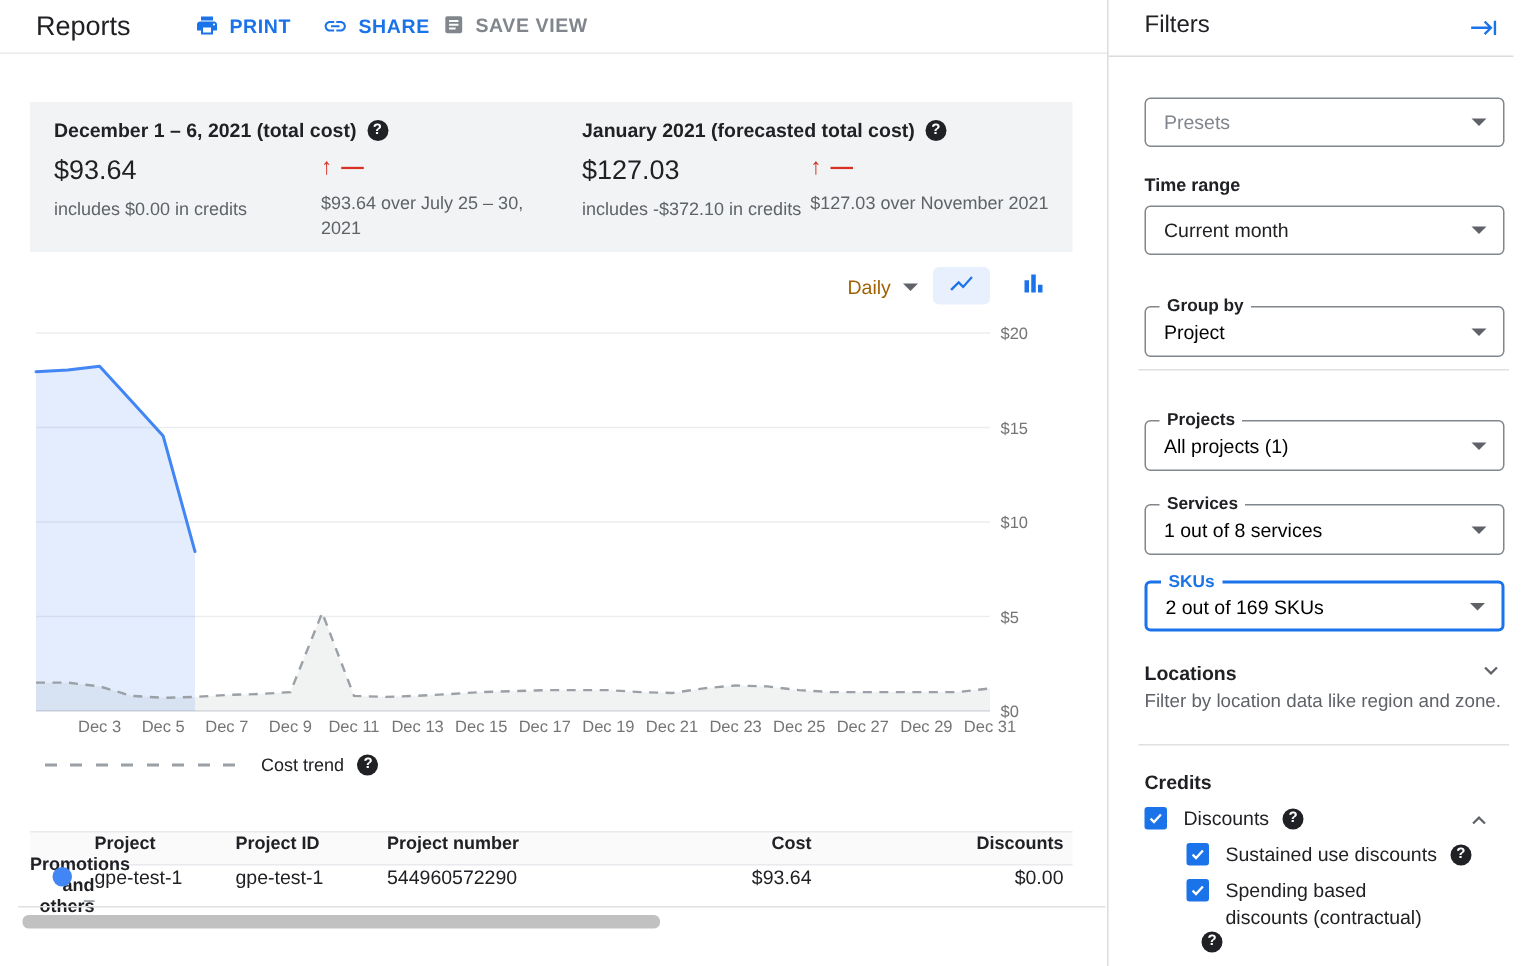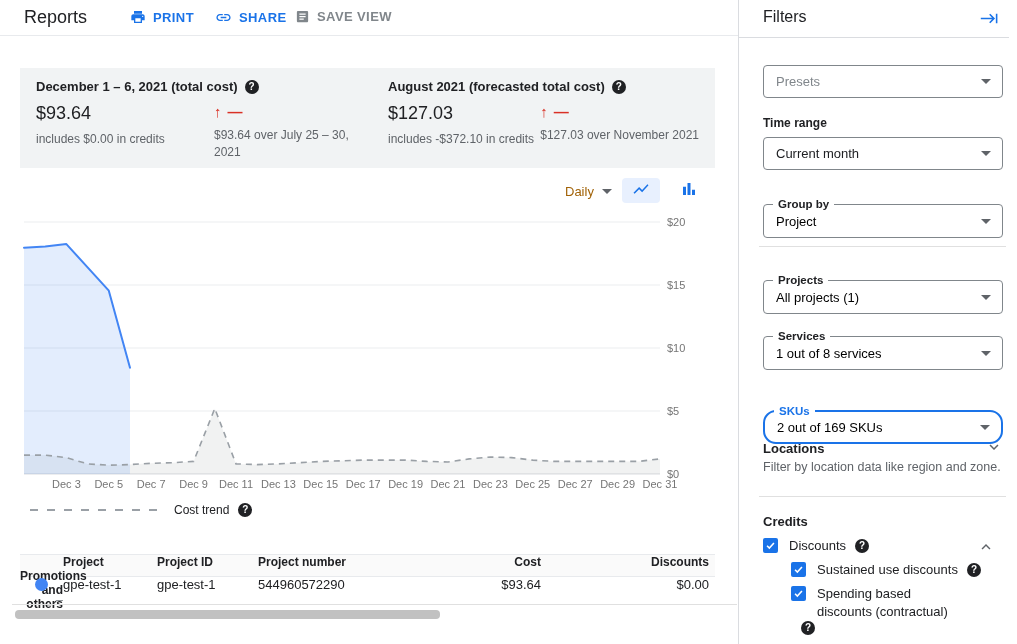--- a/index.html
+++ b/index.html
@@ -147,21 +147,21 @@
       </div>
       <div class="card-col2">
         <div class="trend-glyphs"><span>↑</span><span>—</span></div>
         <div class="comparison">$93.64 over July 25 – 30, 2021</div>
       </div>
     </div>
   </div>
 
   <div class="card" id="card2">
     <div class="card-title-row">
-      <span class="card-title">August 2021 (forecasted total cost)</span>
+      <span class="card-title">January 2021 (forecasted total cost)</span>
       <span class="qicon">?</span>
     </div>
     <div class="card-body">
       <div class="card-col1">
         <div class="amount">$127.03</div>
         <div class="credits-note">includes -$372.10 in credits</div>
       </div>
       <div class="card-col2">
         <div class="trend-glyphs"><span>↑</span><span>—</span></div>
         <div class="comparison">$127.03 over November 2021</div>
@@ -290,21 +290,21 @@
     <span>All projects (1)</span>
     <span class="caret" style="position:absolute;right:11px;"></span>
   </button>
 
   <button class="fieldset" style="top:324px;">
     <span class="notch">Services</span>
     <span>1 out of 8 services</span>
     <span class="caret" style="position:absolute;right:11px;"></span>
   </button>
 
-  <button class="fieldset skus" style="top:398px;border-radius:13px;">
+  <button class="fieldset skus" style="top:375px;">
     <span class="notch">SKUs</span>
     <span>2 out of 169 SKUs</span>
     <span class="caret" style="position:absolute;right:11px;"></span>
   </button>
 
   <div class="sec-row" style="top:438px;">
     <span class="sec-title">Locations</span>
     <button class="chev-btn">
       <span>
         <svg width="18" height="18" viewBox="0 0 24 24" fill="#5f6368">

